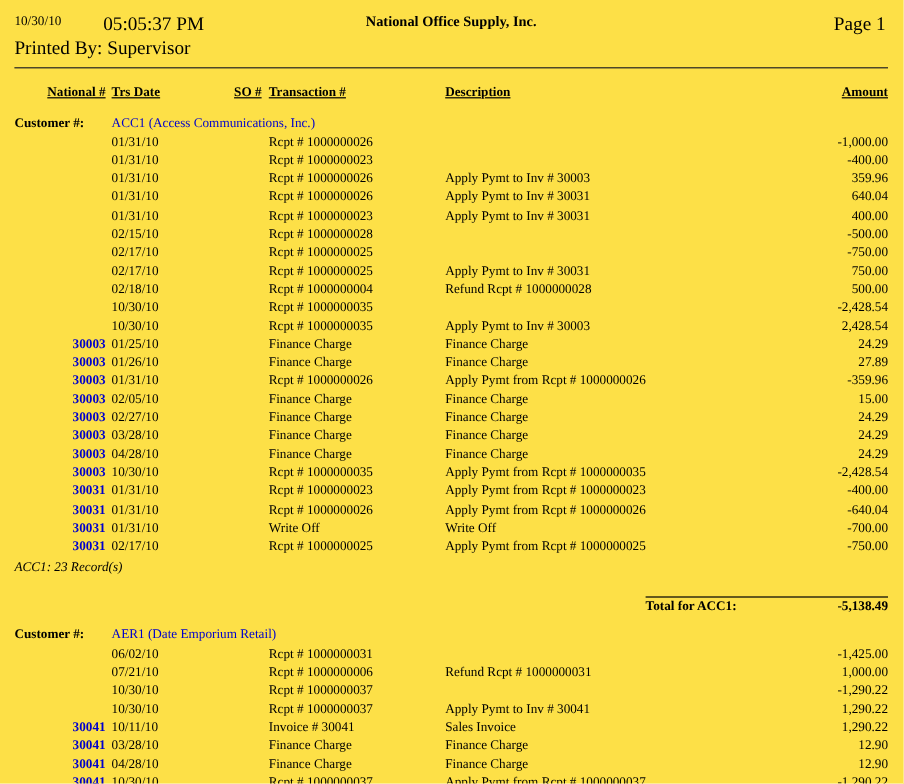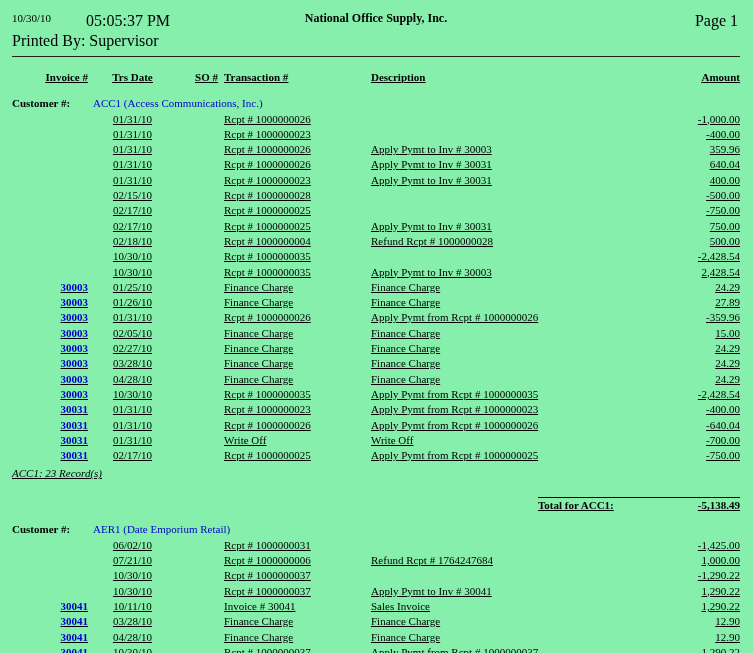--- a/index.html
+++ b/index.html
@@ -2,39 +2,39 @@
 <html><head>
 <meta charset="utf-8">
 <style>
   * { margin:0; padding:0; box-sizing:border-box; }
   html,body { background:#ffffff; }
   body {
     width:753px; height:653px; overflow:hidden;
     font-family:"Liberation Serif", serif;
     font-size:11px; color:#000;
   }
-  .page { width:753px; height:653px; padding:8px 13px 0 12px; background:#86efac;text-decoration:underline; }
+  .page { width:753px; height:653px; padding:8px 13px 0 12px; background:#fde047; }
 
   
   .report-header { position:relative; height:49px; border-bottom:1px solid #222; }
   .hdr-date   { position:absolute; left:0;   top:4px;  font-size:11px; }
   .hdr-time   { position:absolute; left:74px; top:4px; font-size:16px; }
   .hdr-company{ position:absolute; left:0; right:0; top:3px; text-align:center; font-weight:bold; font-size:12px; }
   .hdr-page   { position:absolute; right:2px; top:4px; font-size:16px; }
   .hdr-printedby { position:absolute; left:0; top:24px; font-size:16px; }
   .hdr-title  { position:absolute; left:0; right:0; top:20px; text-align:center; font-weight:bold; font-size:16px; }
 
   
   .grid {
     display:grid;
     grid-template-columns:76px 84px 46px 150px 1fr 110px;
     line-height:15.3px;
   }
   .c-invoice { text-align:right; }
-  .c-date    { padding-left:5px;text-align:center; }
+  .c-date    { padding-left:5px; }
   .c-so      { text-align:right; }
   .c-trans   { padding-left:6px; }
   .c-desc    { padding-left:3px; }
   .c-amount  { text-align:right; }
 
   .colheads { margin-top:13px; font-weight:bold; }
   .colheads span { text-decoration:underline; }
   .colheads .c-invoice, .colheads .c-so, .colheads .c-amount { text-align:right; }
 
   
@@ -59,21 +59,21 @@
 
   <div class="report-header">
     <span class="hdr-date">10/30/10</span>
     <span class="hdr-time">05:05:37 PM</span>
     <div class="hdr-company">National Office Supply, Inc.</div>
     <span class="hdr-page">Page 1</span>
     <span class="hdr-printedby">Printed By: Supervisor</span>
   </div>
 
   <div class="grid colheads">
-    <span class="c-invoice">Invoice #</span>
+    <span class="c-invoice">National #</span>
     <span class="c-date">Trs Date</span>
     <span class="c-so">SO #</span>
     <span class="c-trans">Transaction #</span>
     <span class="c-desc">Description</span>
     <span class="c-amount">Amount</span>
   </div>
 
   <div id="report-body">
   <section class="group">
     <div class="customer-row">
@@ -310,21 +310,21 @@
     <span class="c-trans">Rcpt # 1000000031</span>
     <span class="c-desc"></span>
     <span class="c-amount">-1,425.00</span>
   </div>
 
   <div class="grid data-row">
     <span class="c-invoice"></span>
     <span class="c-date">07/21/10</span>
     <span class="c-so"></span>
     <span class="c-trans">Rcpt # 1000000006</span>
-    <span class="c-desc">Refund Rcpt # 1764247684</span>
+    <span class="c-desc">Refund Rcpt # 1000000031</span>
     <span class="c-amount">1,000.00</span>
   </div>
 
   <div class="grid data-row">
     <span class="c-invoice"></span>
     <span class="c-date">10/30/10</span>
     <span class="c-so"></span>
     <span class="c-trans">Rcpt # 1000000037</span>
     <span class="c-desc"></span>
     <span class="c-amount">-1,290.22</span>

